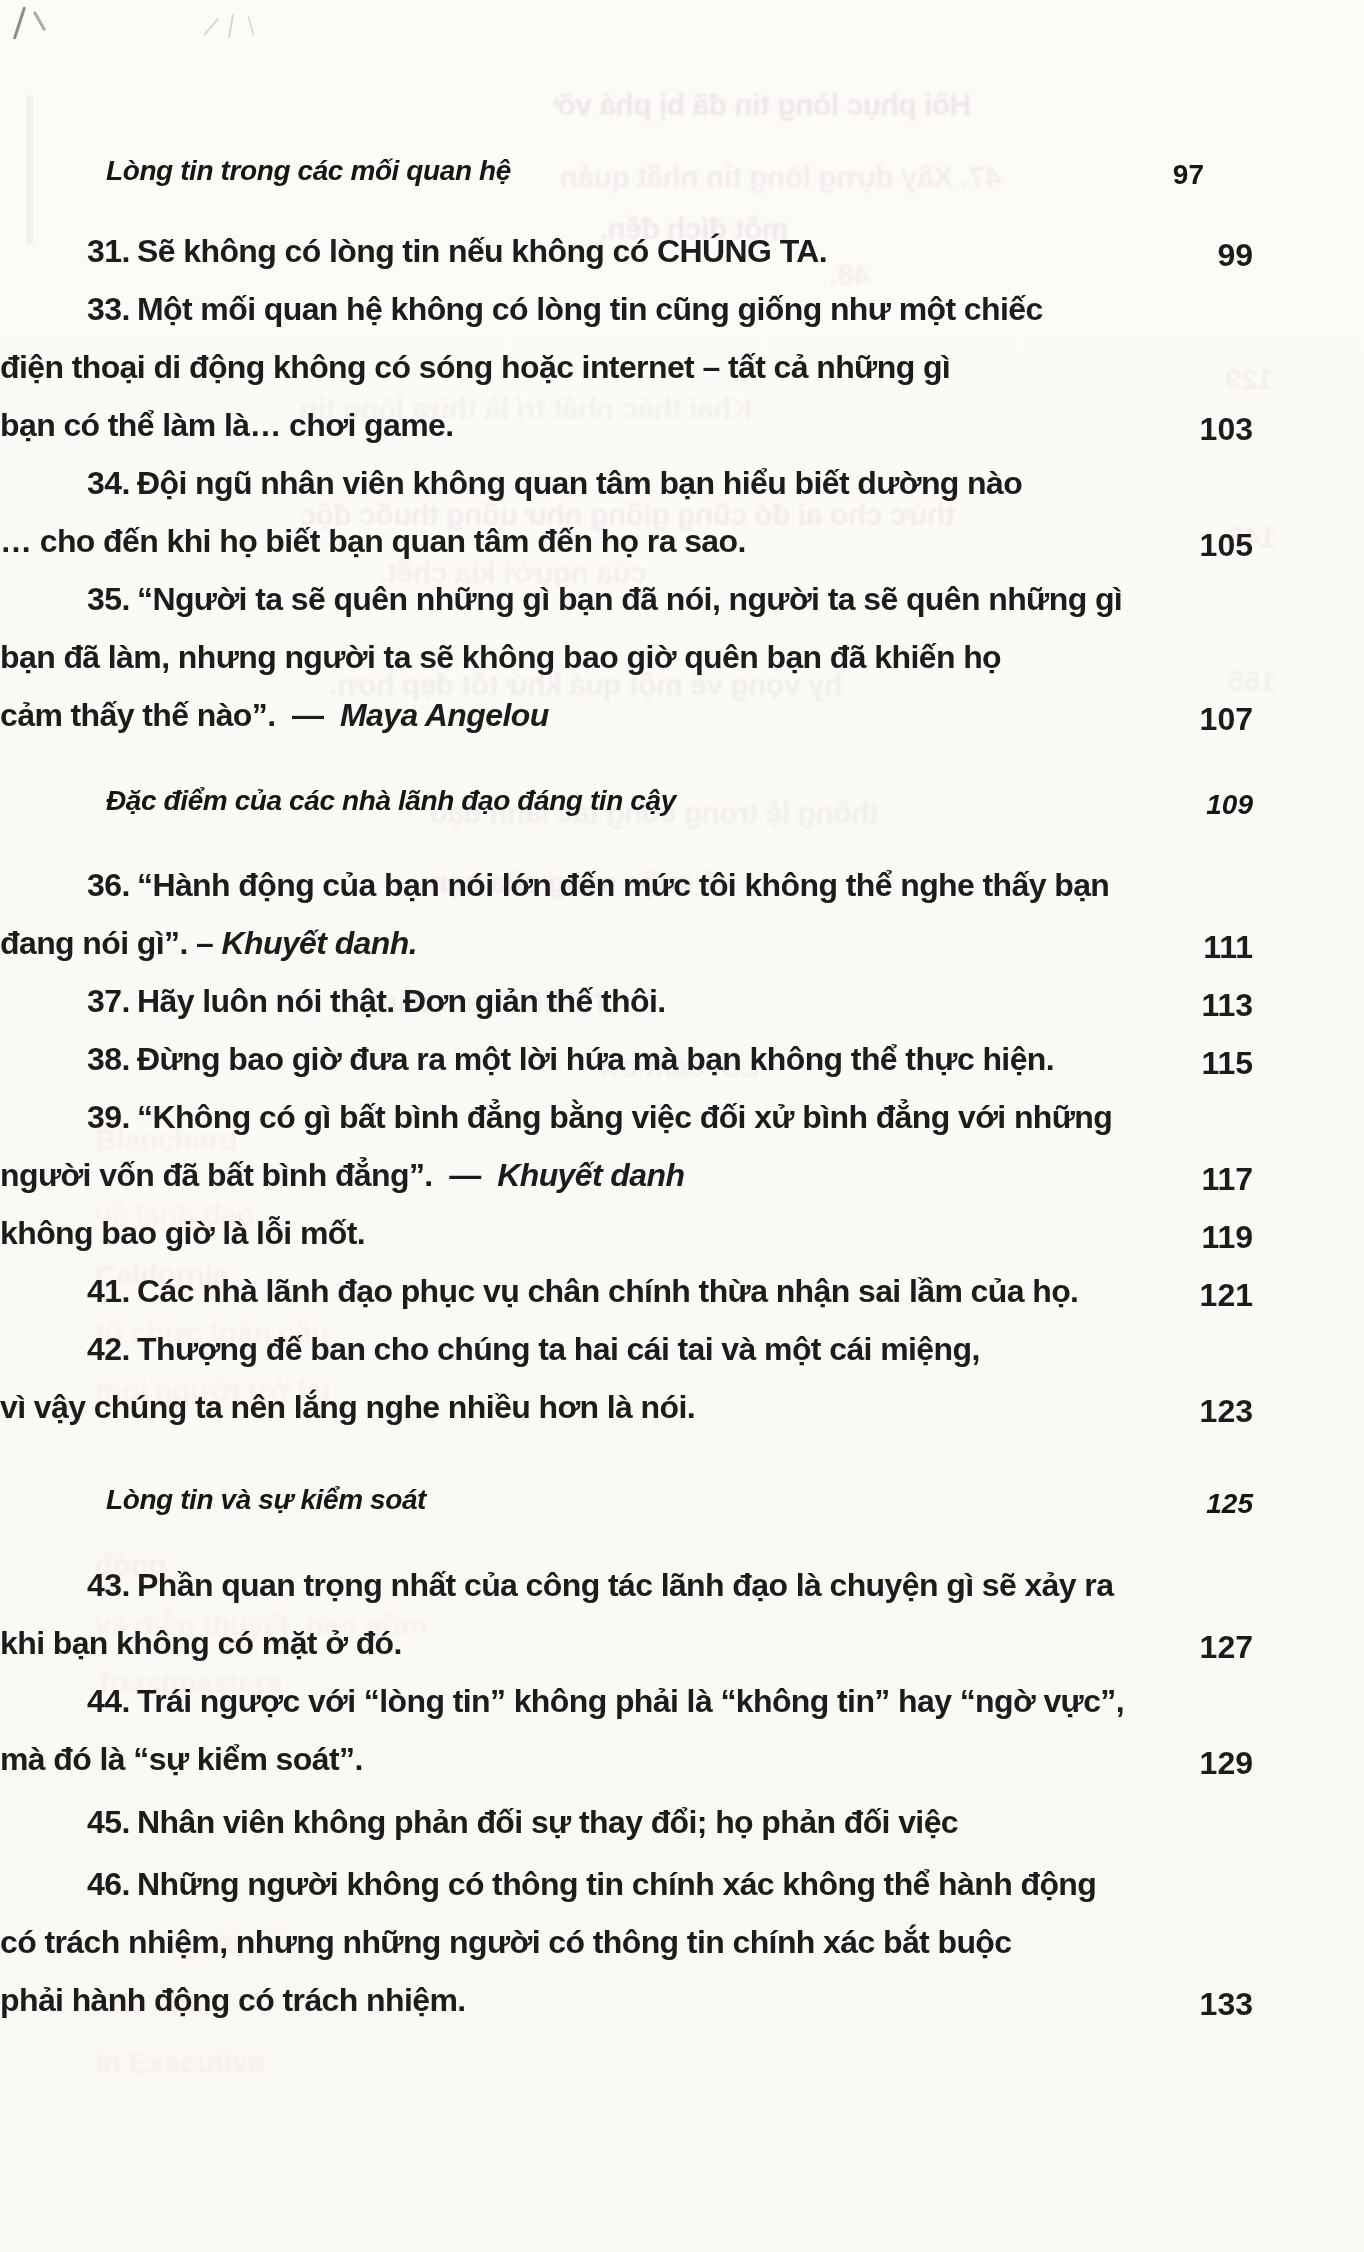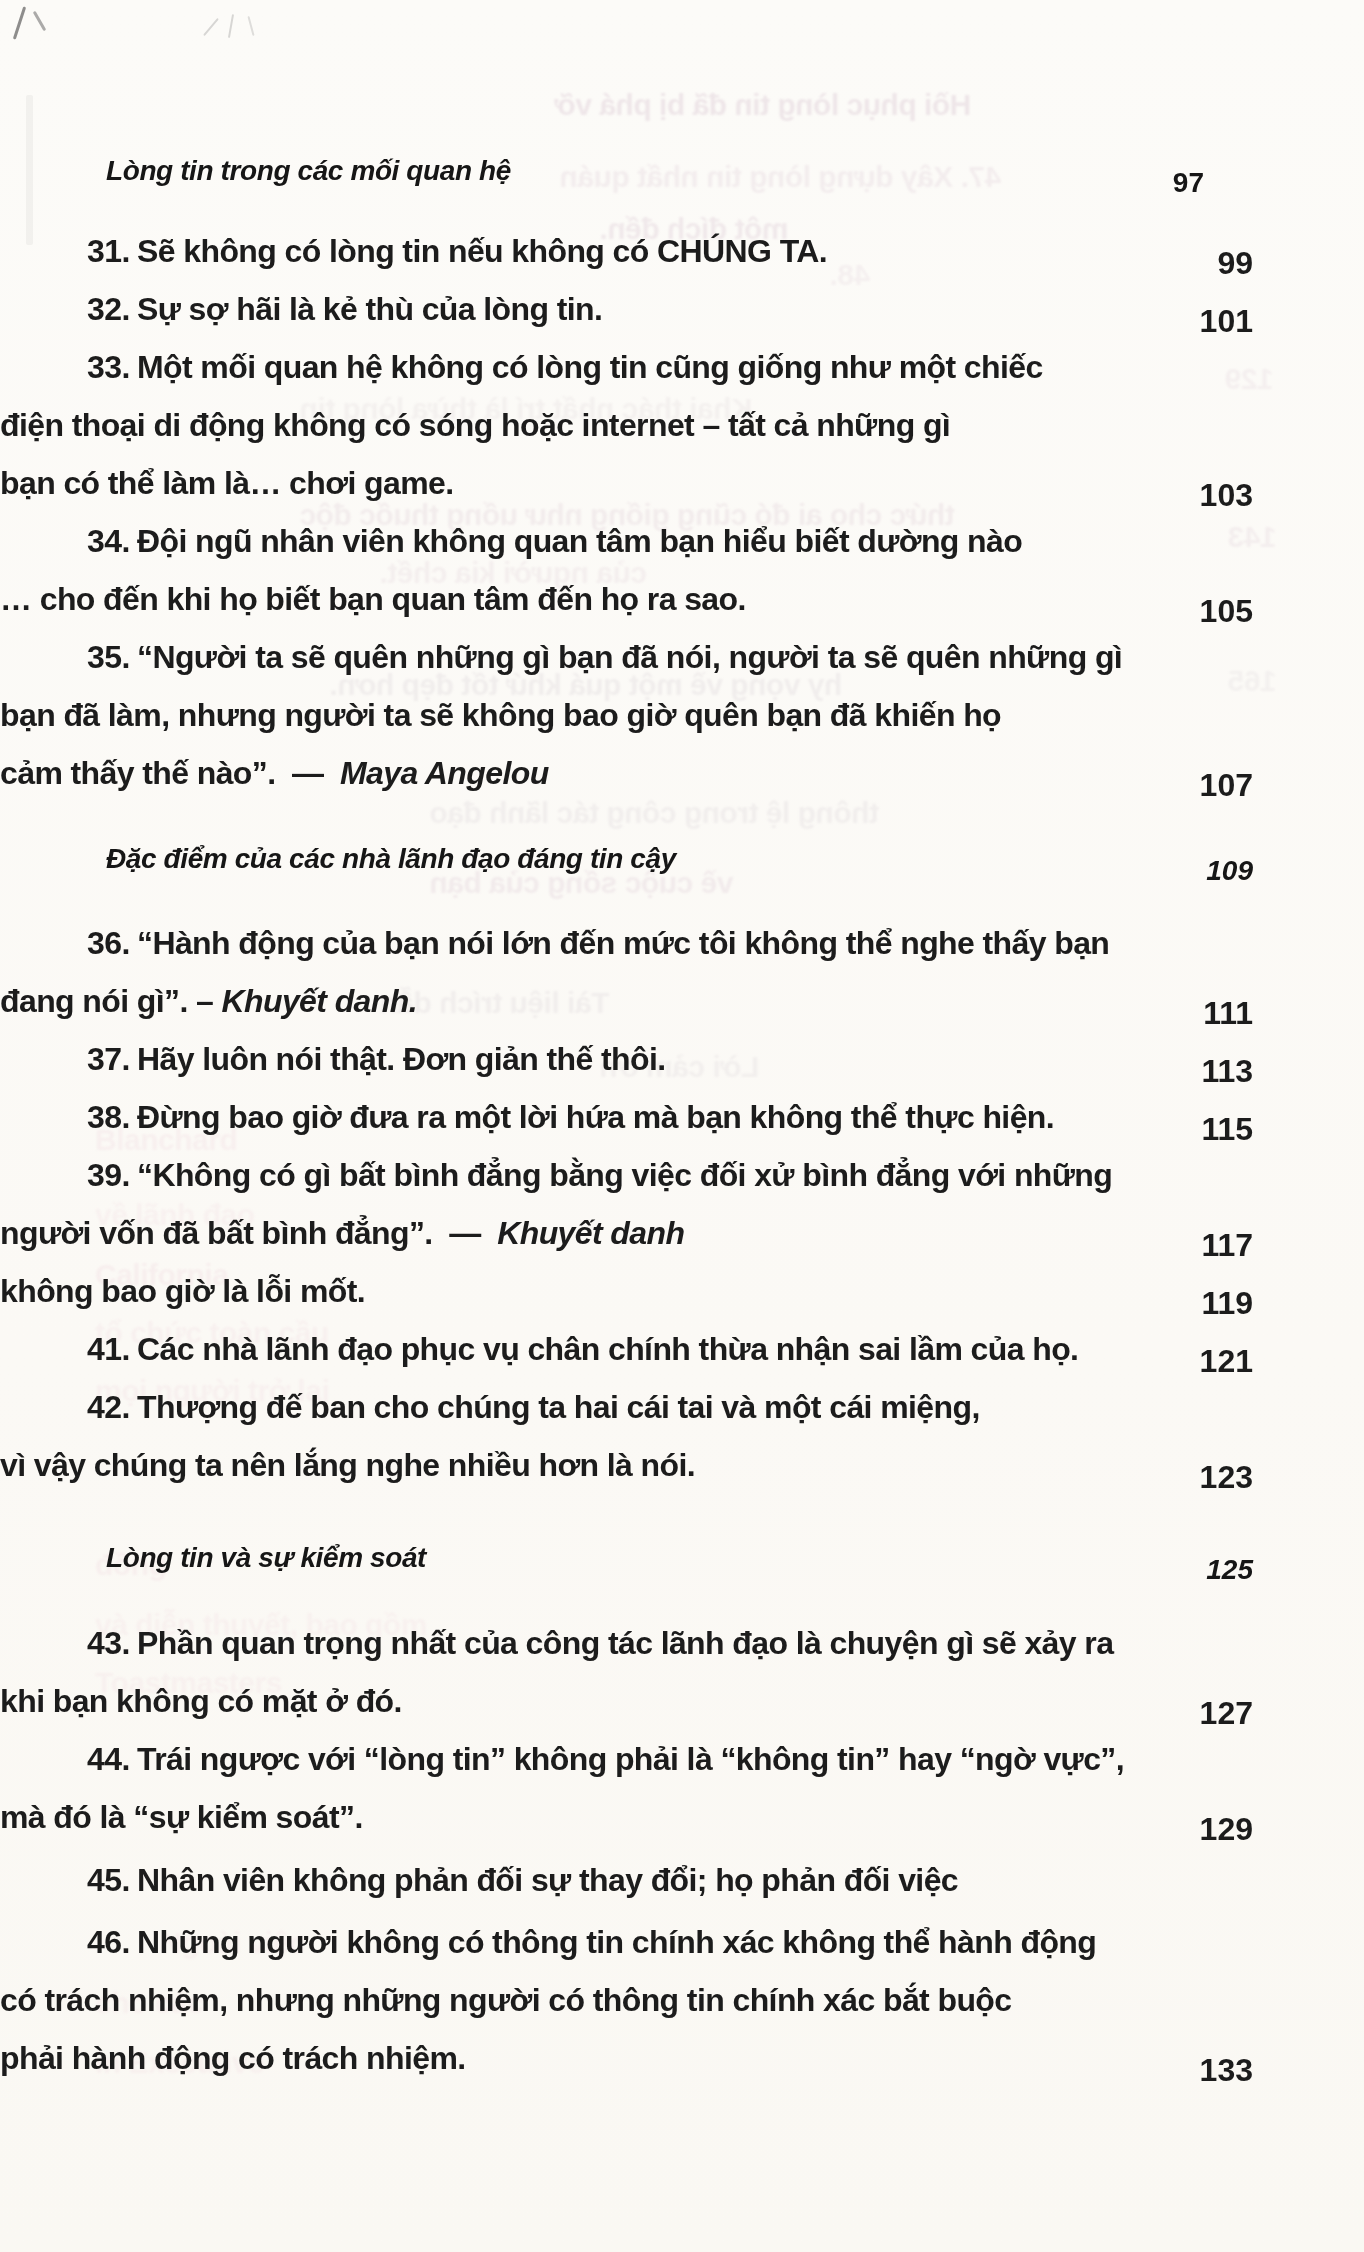--- a/index.html
+++ b/index.html
@@ -14,21 +14,21 @@
     position:absolute;font-weight:700;font-size:30px;white-space:nowrap;
     filter:blur(1.3px);letter-spacing:-0.5px;
   }
   .ghost.mir{transform:scaleX(-1);}
   .mark{position:absolute;background:#333;border-radius:2px;}
   .toc{position:absolute;inset:0;padding-top:142px;}
   .row{
     position:relative;height:58px;line-height:58px;white-space:nowrap;
     font-size:32px;font-weight:700;color:#1c1c1c;letter-spacing:-0.6px;
   }
-  .row .pg{position:absolute;right:111px;top:12px;letter-spacing:0;}
+  .row .pg{position:absolute;right:111px;top:4px;letter-spacing:0;}
   .chapter,.section{
     padding-left:106px;font-style:italic;font-size:28px;letter-spacing:-0.4px;color:#161616;
   }
   .chapter .pg{right:160px;font-style:normal;}
   .entry{padding-left:87px;}
   .entry .num{display:inline-block;width:50px;}
   .cont{}
   .it{font-style:italic;}
 </style>
 </head>
@@ -73,21 +73,20 @@
 
   <div class="toc">
 
     <div class="row chapter">
       <span class="txt">Lòng tin trong các mối quan hệ</span>
       <span class="pg">97</span>
     </div>
 
     <div id="toc-rows">
         <div class="row entry" style="margin-top: 22px;"><span class="num">31.</span><span class="txt">Sẽ không có lòng tin nếu không có CHÚNG TA.</span><span class="pg">99</span></div>
-        <div class="row entry"><span class="num">32.</span><span class="txt">Sự sợ hãi là kẻ thù của lòng tin.</span><span class="pg">101</span></div>
         <div class="row entry"><span class="num">33.</span><span class="txt">Một mối quan hệ không có lòng tin cũng giống như một chiếc</span></div>
         <div class="row cont"><span class="txt">điện thoại di động không có sóng hoặc internet – tất cả những gì</span></div>
         <div class="row cont"><span class="txt">bạn có thể làm là… chơi game.</span><span class="pg">103</span></div>
         <div class="row entry"><span class="num">34.</span><span class="txt">Đội ngũ nhân viên không quan tâm bạn hiểu biết dường nào</span></div>
         <div class="row cont"><span class="txt">… cho đến khi họ biết bạn quan tâm đến họ ra sao.</span><span class="pg">105</span></div>
         <div class="row entry"><span class="num">35.</span><span class="txt">“Người ta sẽ quên những gì bạn đã nói, người ta sẽ quên những gì</span></div>
         <div class="row cont"><span class="txt">bạn đã làm, nhưng người ta sẽ không bao giờ quên bạn đã khiến họ</span></div>
         <div class="row cont"><span class="txt">cảm thấy thế nào”.&nbsp;&nbsp;—&nbsp;&nbsp;</span><span class="it">Maya Angelou</span><span class="pg">107</span></div>
         <div class="row section" style="margin-top: 28px;"><span class="txt">Đặc điểm của các nhà lãnh đạo đáng tin cậy</span><span class="pg">109</span></div>
         <div class="row entry" style="margin-top: 26px;"><span class="num">36.</span><span class="txt">“Hành động của bạn nói lớn đến mức tôi không thể nghe thấy bạn</span></div>

